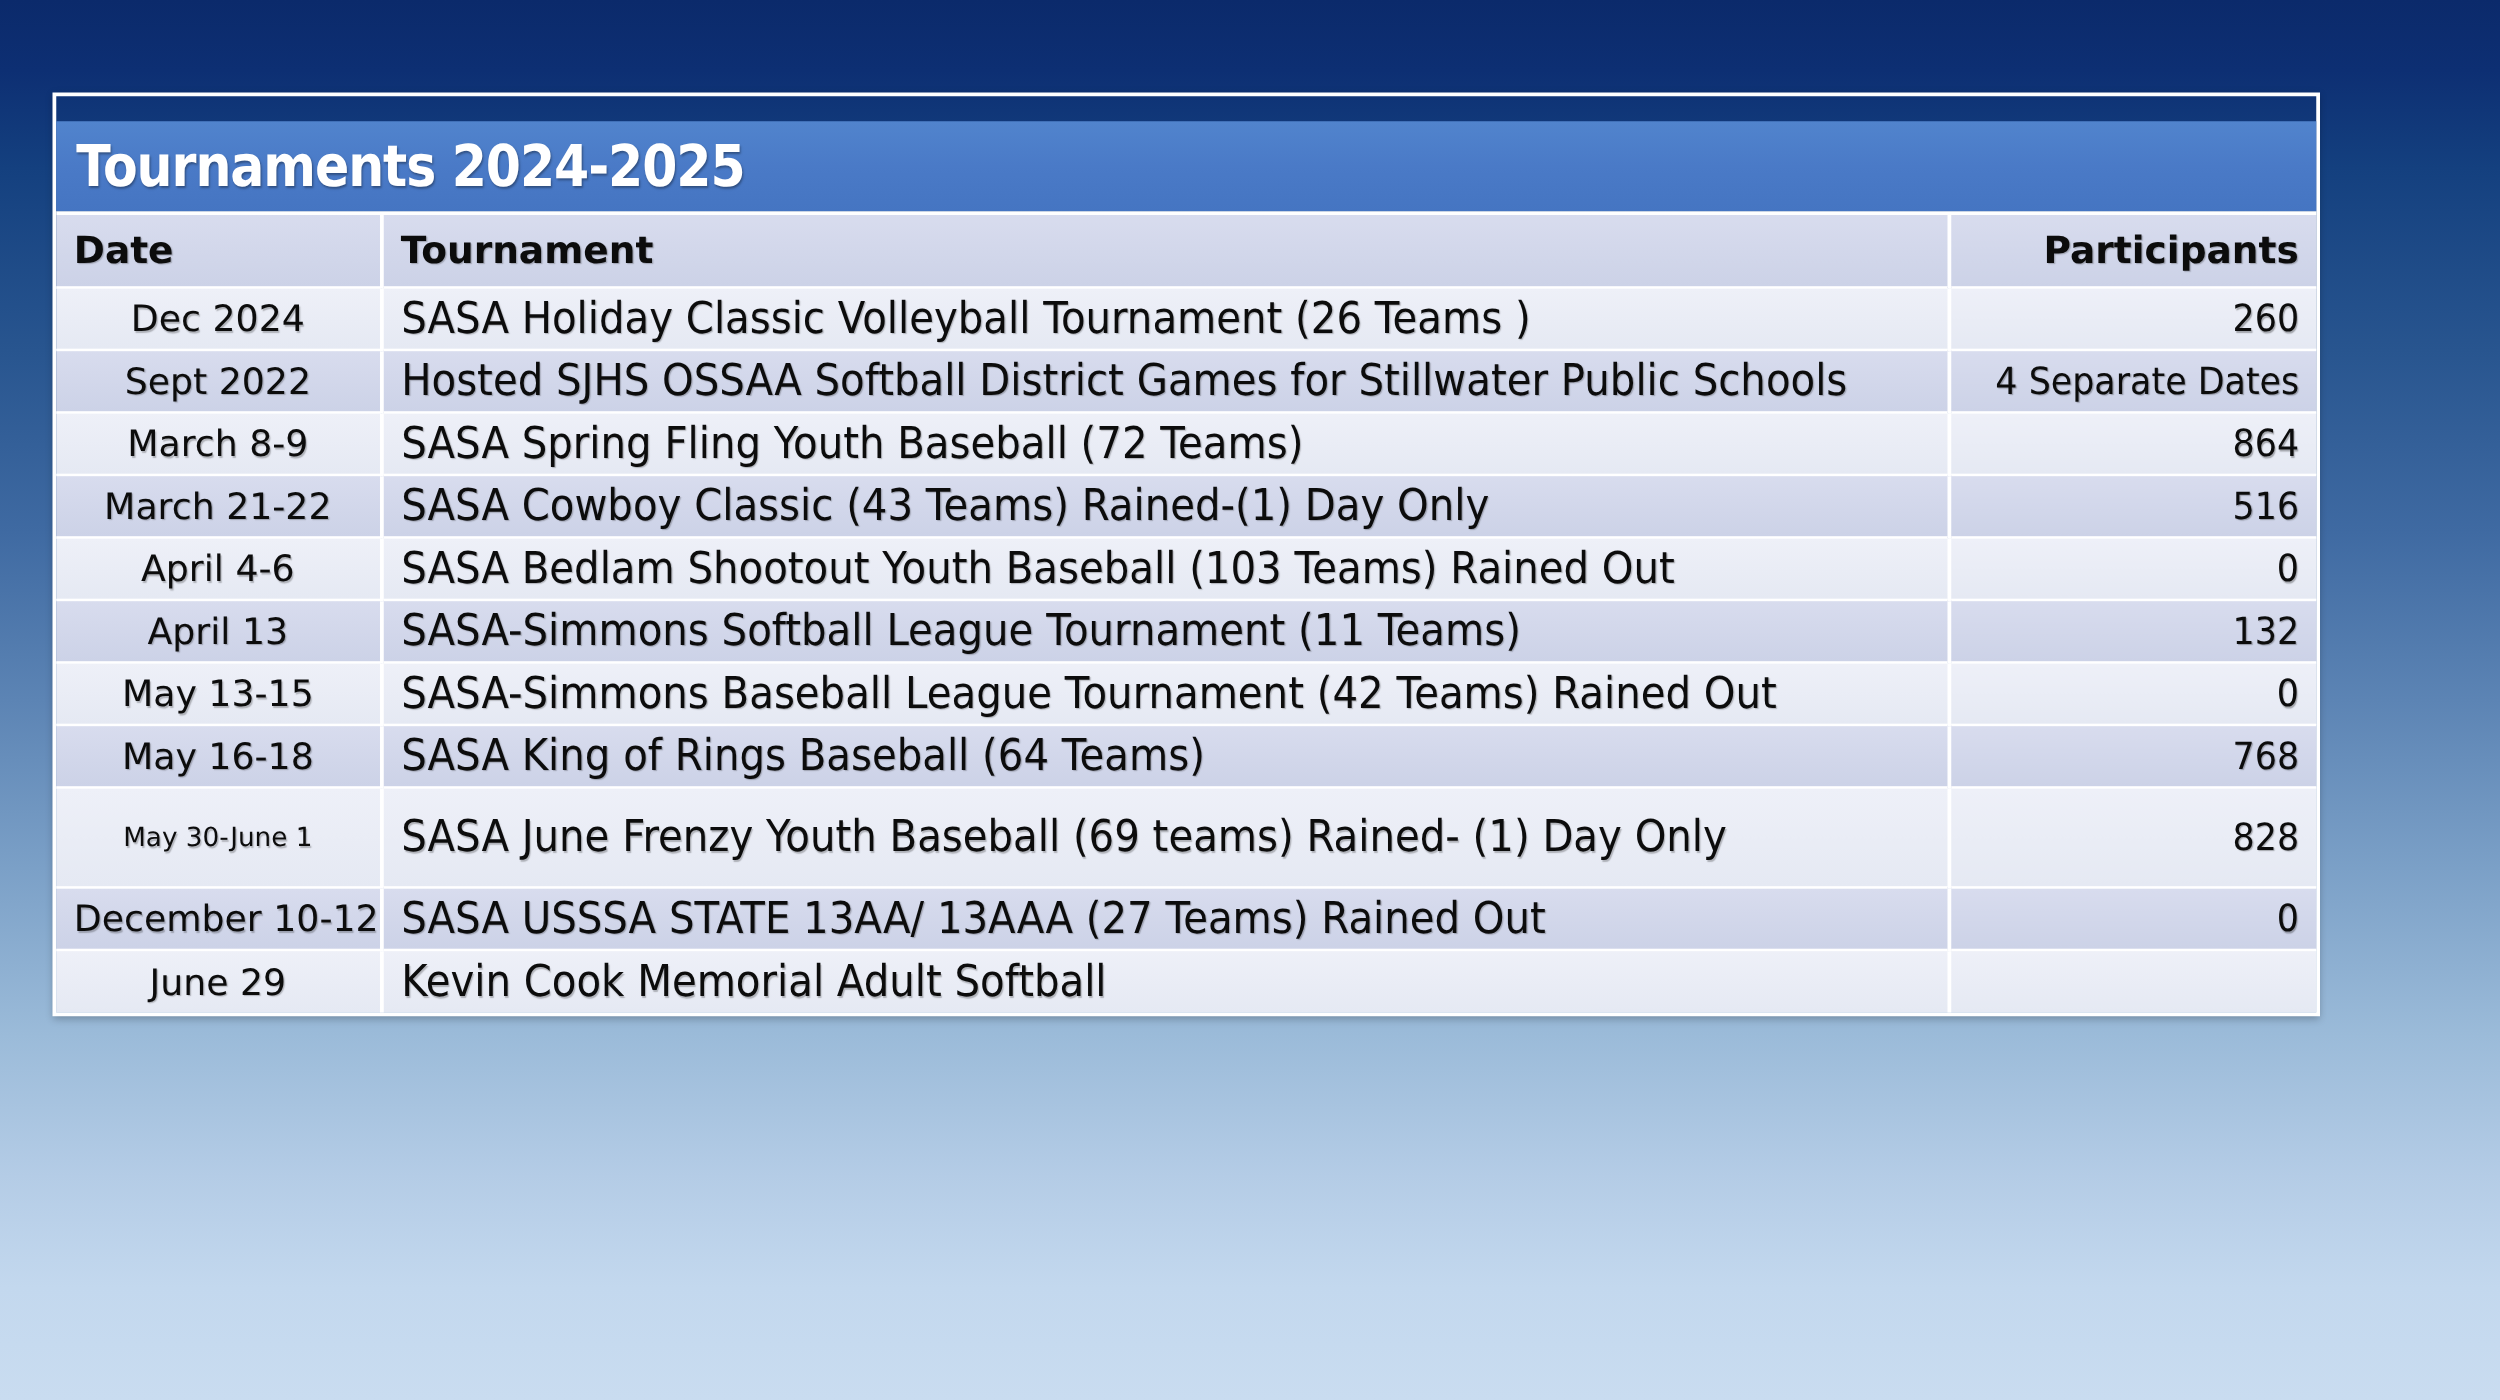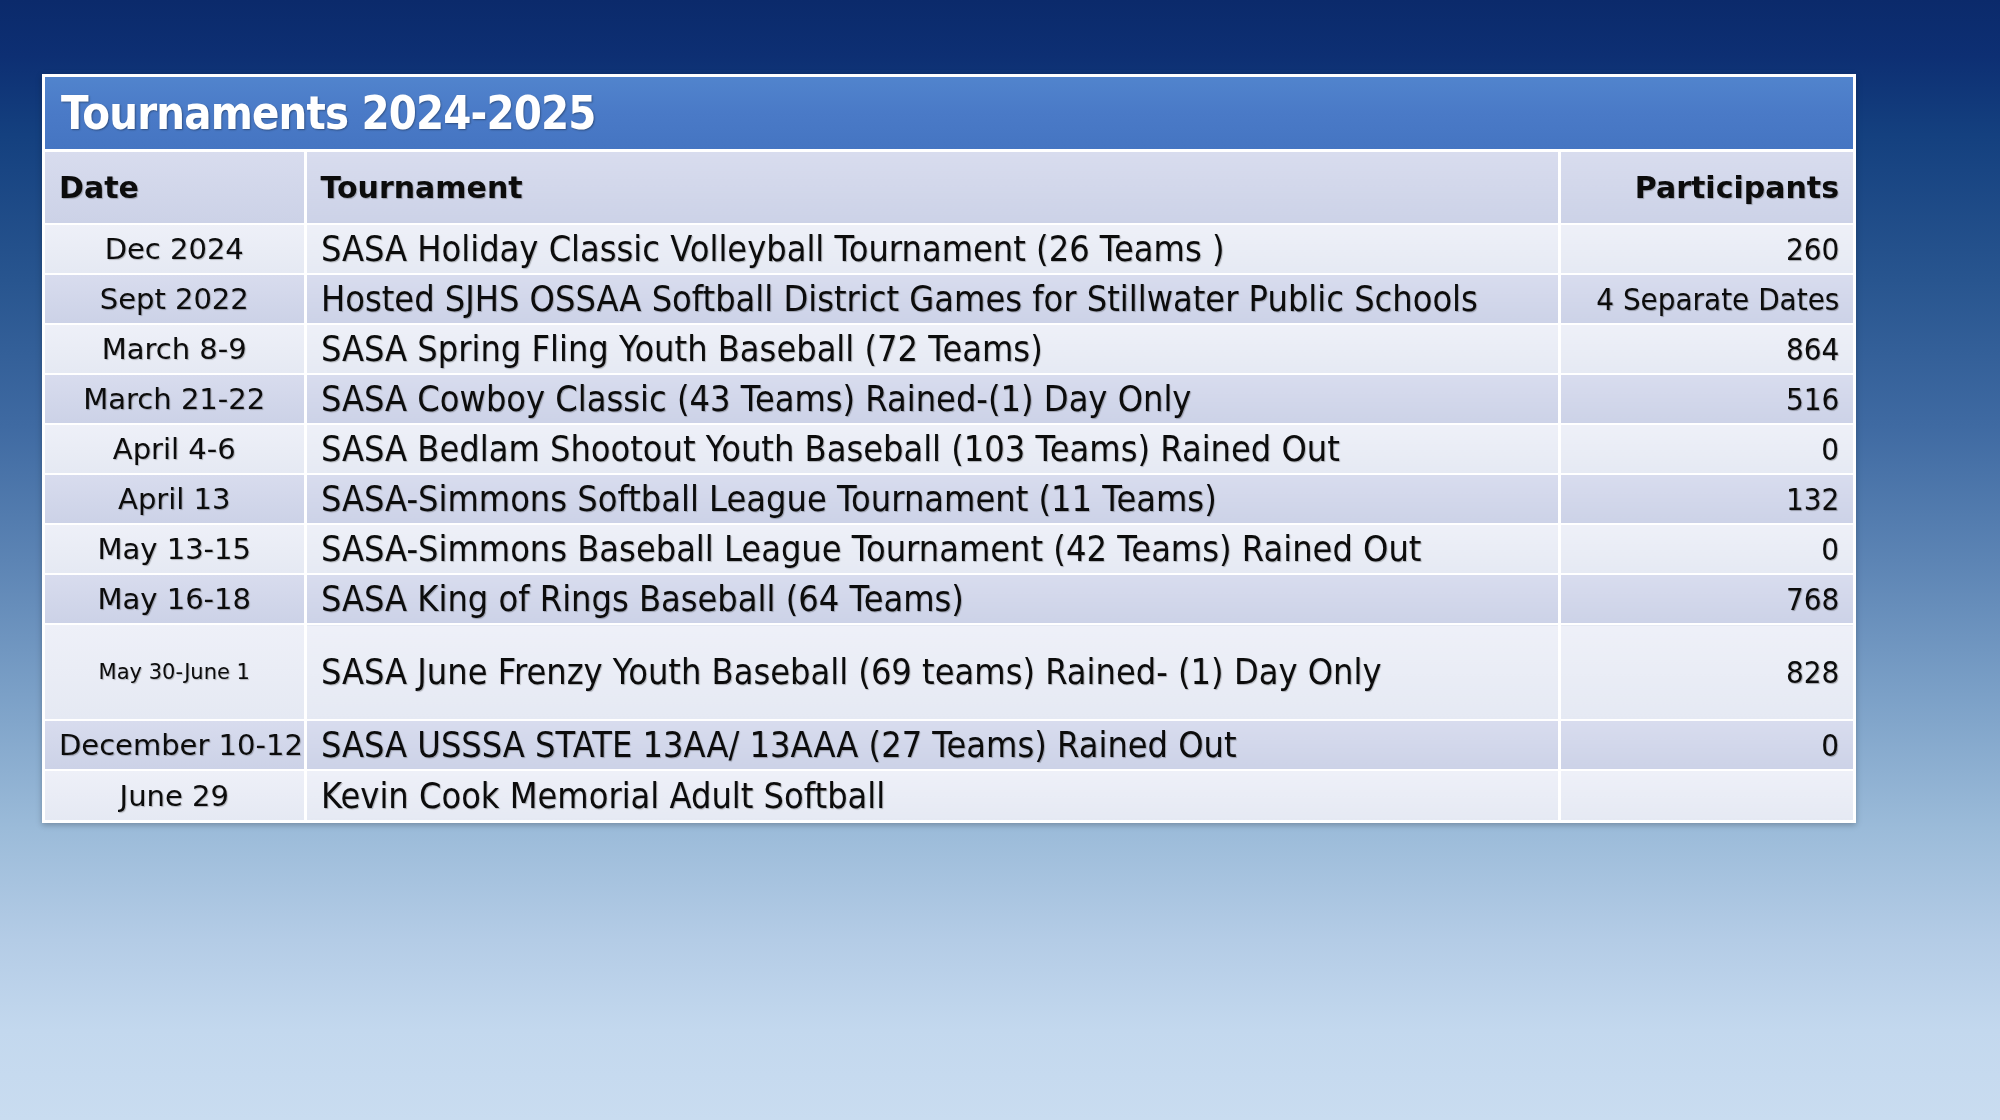--- a/index.html
+++ b/index.html
@@ -45,20 +45,21 @@
   
   .title-bar {
     background: #4a7ac7;
     background: linear-gradient(to bottom, #5184cd 0%, #4a7ac7 50%, #4575c2 100%);
     height: 75px;
     display: flex;
     align-items: center;
     padding-left: 16px;
     box-sizing: border-box;
     border-bottom: 3px solid #ffffff;
+    margin-top: 20px;
   }
   .title-text {
     font-family: "DejaVu Sans", sans-serif;
     font-weight: bold;
     font-size: 46px;
     color: #ffffff;
     letter-spacing: -1px;
     transform: scaleX(0.88);
     transform-origin: left center;
     text-shadow: 1px 1px 2px rgba(0,0,0,0.35);
@@ -84,21 +85,21 @@
     vertical-align: middle;
     color: #0c0c0c;
   }
   table.tourney th:last-child,
   table.tourney td:last-child { border-right: none; }
 
   
   thead th {
     background: #d3d8eb;
     background: linear-gradient(to bottom, #d8dcee 0%, #ccd2e7 100%);
-    height: 72px;
+    height: 58px;
     font-family: "DejaVu Sans", sans-serif;
     font-weight: bold;
     font-size: 30px;
     text-align: left;
     transform-origin: left center;
     text-shadow: 1px 1px 1px rgba(0,0,0,0.25);
     margin-left: 42px;
   }
   thead th.part-head {
     text-align: right;
@@ -145,21 +146,21 @@
     white-space: nowrap;
     margin-top: 40px;
   }
   td.part-cell span.squeeze {
     display: inline-block;
     transform: scaleX(0.93);
     transform-origin: right center;
   }
 
   tbody tr { height: 50px; }
-  tbody tr.tall { height: 96px; }
+  tbody tr.tall { height: 80px; }
   tbody tr:last-child td { border-bottom: none; }
 </style>
 </head>
 <body>
 
 <div id="slide">
 
   <div class="table-card">
 
     <div class="title-bar">

